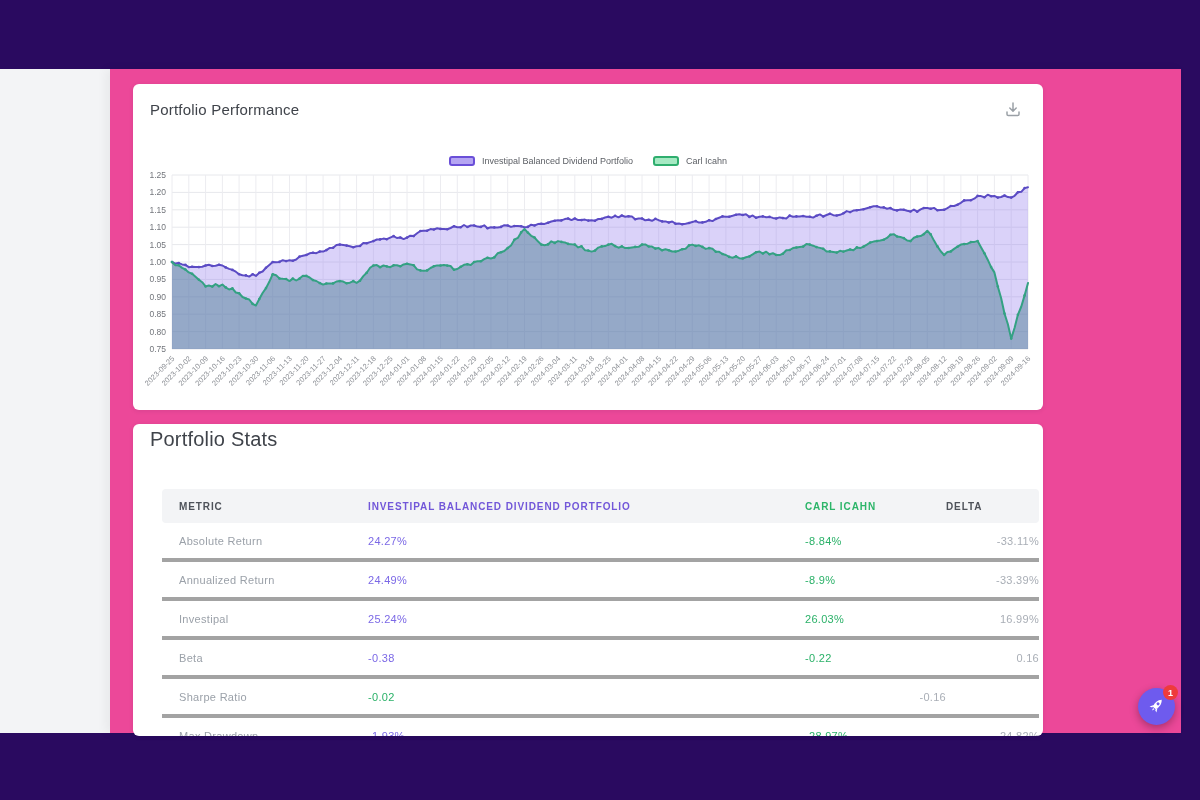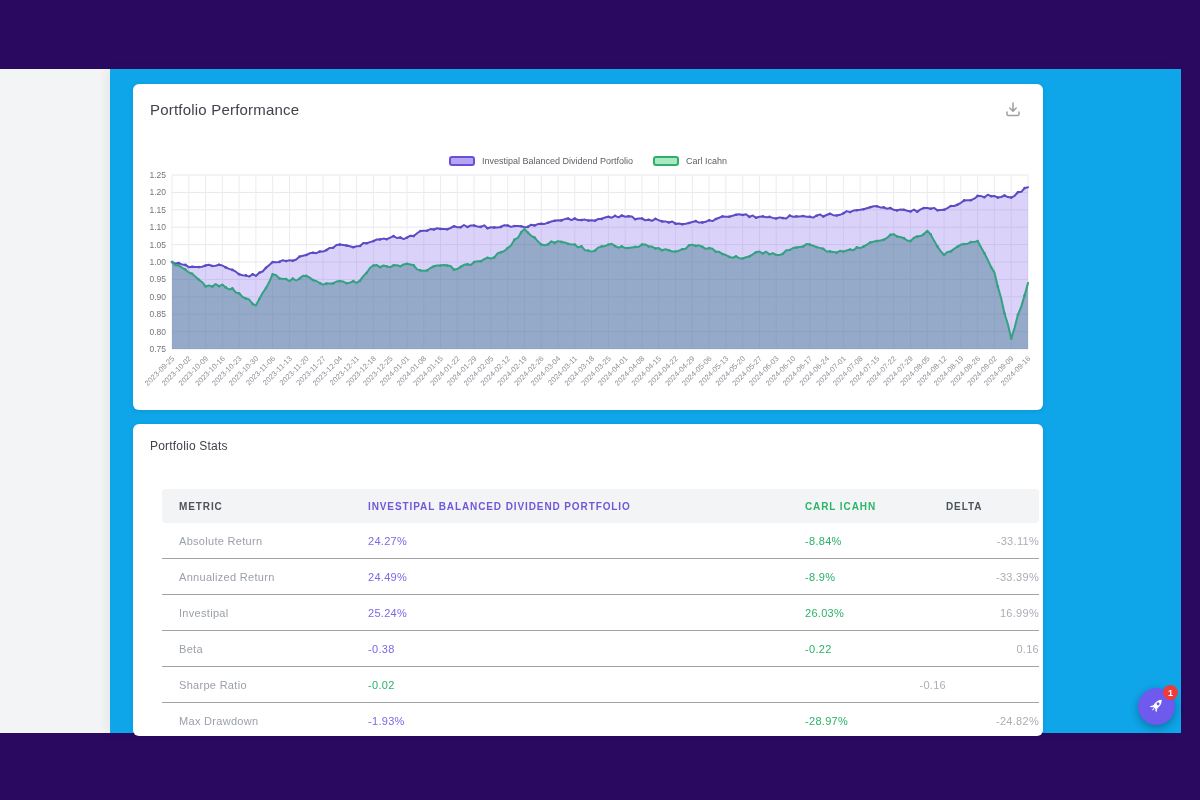--- a/index.html
+++ b/index.html
@@ -2,45 +2,45 @@
 <html><head>
 <meta charset="utf-8">
 <style>
   html,body{margin:0;padding:0;background:#1d1d1f;}
   .screen{position:relative;width:1200px;height:800px;background:#f3f4f6;overflow:hidden;
           font-family:"Liberation Sans",sans-serif;}
   .band{position:absolute;background:#2a0a60;}
   .band-top{left:0;top:0;width:1200px;height:69px;}
   .band-bottom{left:0;top:733px;width:1200px;height:67px;}
   .band-right{top:0;left:1181px;width:19px;height:800px;}
-  .main-panel{position:absolute;left:110px;top:69px;width:1071px;height:664px;background:#0ea5e9;
+  .main-panel{position:absolute;left:110px;top:69px;width:1071px;height:664px;background:#ec4899;
               box-shadow:-4px 0 10px rgba(0,0,0,0.05);}
   .card{position:absolute;left:23px;width:910px;background:#ffffff;border-radius:6px;
         box-shadow:0 1px 5px rgba(25,25,60,0.09);overflow:hidden;}
   .card1{top:15px;height:326px;}
   .card2{top:355px;height:312px;}
   .card-title{position:absolute;left:17px;top:17px;font-size:15px;color:#3f434a;letter-spacing:0.2px;}
   .dl-btn{position:absolute;right:18px;top:14px;width:24px;height:24px;border:none;background:transparent;
           cursor:pointer;padding:0;}
   .legend{position:absolute;top:72px;left:0;width:100%;display:flex;justify-content:center;
           align-items:center;gap:20px;}
   .legend-item{display:flex;align-items:center;gap:7px;cursor:pointer;}
   .legend-swatch{width:26px;height:10px;border-radius:3px;border:2px solid transparent;box-sizing:border-box;}
   .legend-label{font-size:9px;color:#5d6066;}
   .chart-svg{position:absolute;top:88px;left:0;}
-  .card-title2{position:absolute;left:17px;top:15px;font-size:12px;color:#3f434a;letter-spacing:0.2px;}
+  .card-title2{position:absolute;left:17px;top:4px;font-size:20px;color:#3f434a;letter-spacing:0.2px;}
   .stats-table{position:absolute;left:29px;top:65px;width:877px;}
   .t-head{display:grid;grid-template-columns:206px 437px 141px 1fr;align-items:center;height:34px;
           background:#f3f4f6;border-radius:4px;font-size:10px;font-weight:bold;letter-spacing:0.9px;}
   .t-head .c1{padding-left:17px;color:#4e525a;}
   .t-head .c2{color:#7257d9;}
   .t-head .c3{color:#2cb569;}
   .t-head .c4{color:#4e525a;}
   .t-row{display:grid;grid-template-columns:206px 437px 141px 1fr;align-items:center;height:35px;
-         border-bottom:1px solid #a3a3a3;font-size:11px;letter-spacing:0.3px;}
+         border-bottom:4px solid #a3a3a3;font-size:11px;letter-spacing:0.3px;}
   .t-row .c1{padding-left:17px;color:#9ba1a9;}
   .t-row .c2{color:#7b68e6;}
   .t-row .c3{color:#2ab168;}
   .t-row .c4{color:#a9aeb6;text-align:right;}
   .fab{position:absolute;left:1138px;top:688px;width:37px;height:37px;border-radius:50%;
        border:none;background:#6e5bee;display:flex;align-items:center;justify-content:center;
        box-shadow:0 3px 8px rgba(0,0,0,0.3);cursor:pointer;padding:0;}
   .fab-badge{position:absolute;left:25px;top:-3px;width:15px;height:15px;border-radius:50%;
              background:#ee3b3b;color:#fff;font-size:9px;font-weight:bold;
              display:flex;align-items:center;justify-content:center;}

